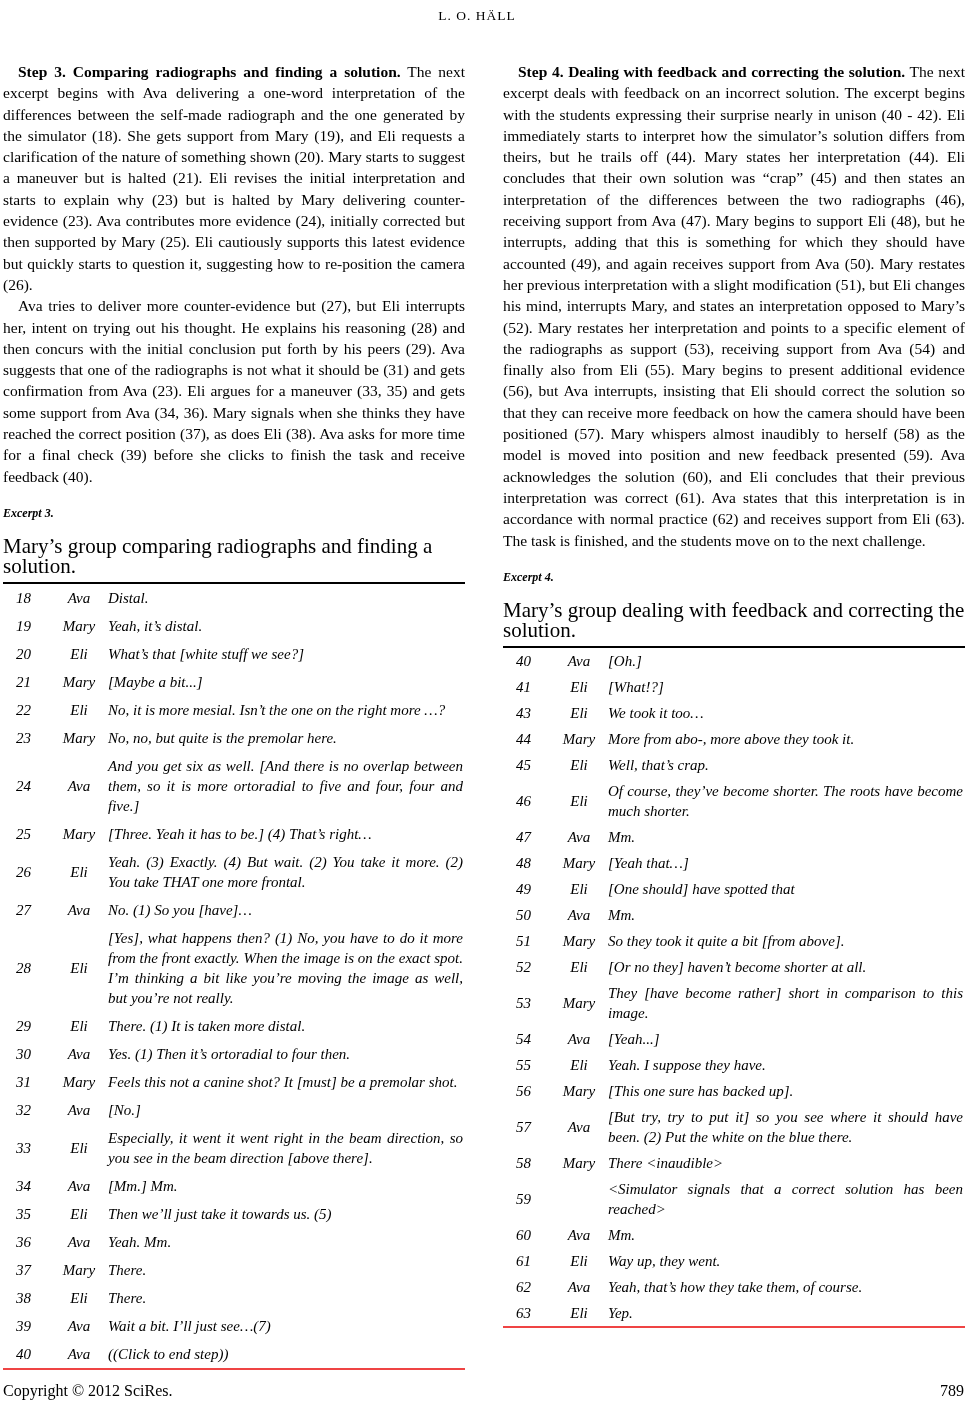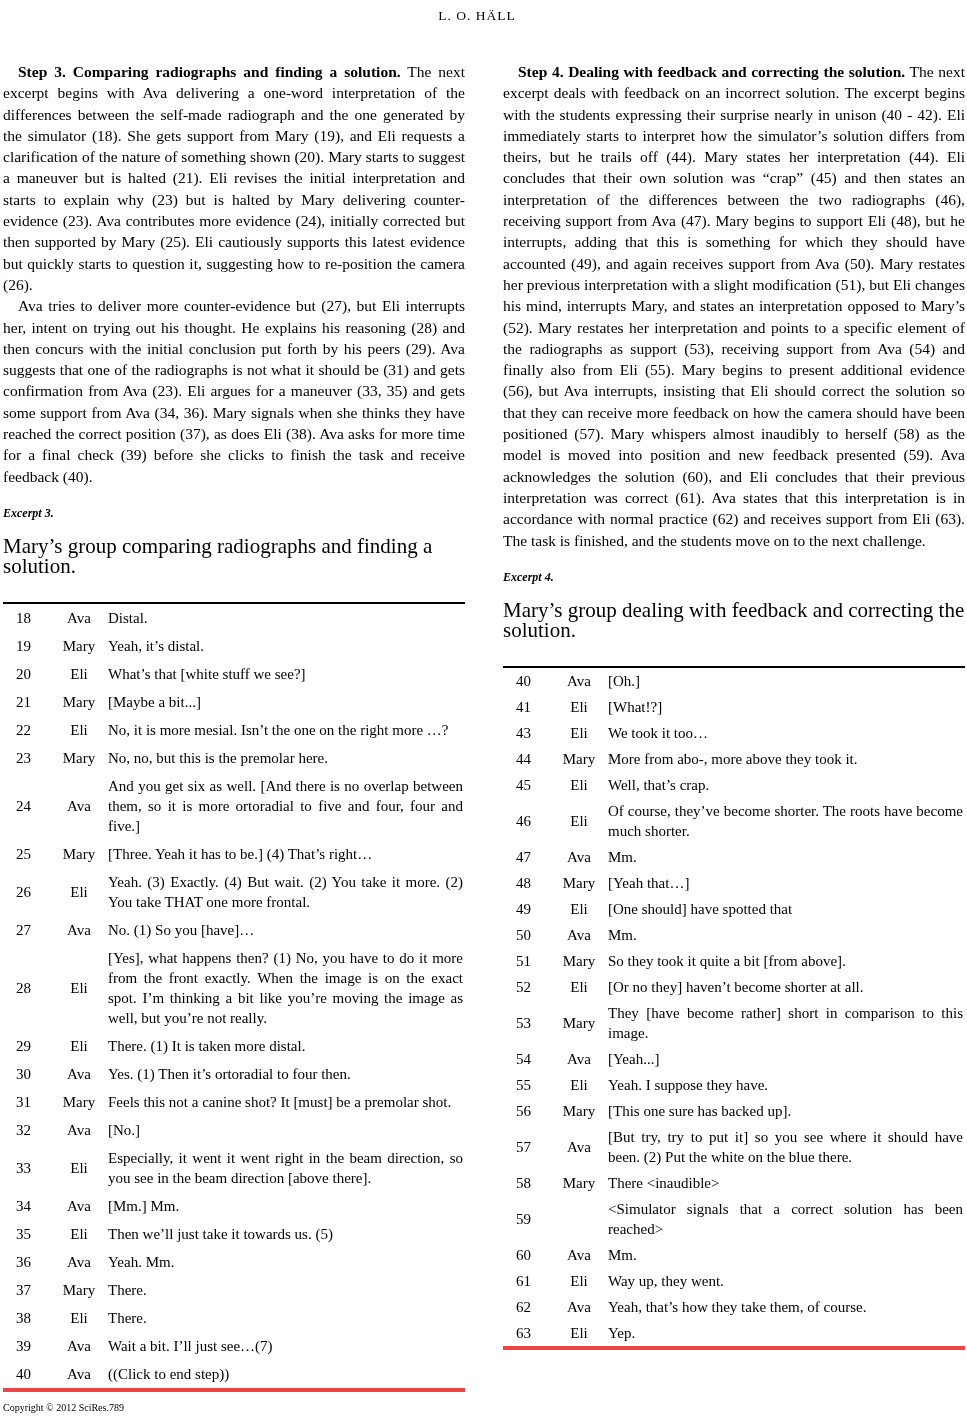--- a/index.html
+++ b/index.html
@@ -39,39 +39,41 @@
     font-style: italic;
   }
   .excerpt-caption {
     font-size: 21px;
     line-height: 20px;
     margin-top: 13px;
   }
   table.transcript {
     width: 100%;
     border-collapse: collapse;
-    margin-top: 26px;
+    margin-top: 6px;
     border-top: 2px solid #000;
-    border-bottom: 4px solid #ef4444;
+    border-bottom: 2px solid #ef4444;
+    font-style: italic;
   }
   table.transcript td {
     vertical-align: middle;
     font-size: 15px;
     line-height: 20px;
   }
   table.t-loose td { padding-top: 4px; padding-bottom: 4px; }
   table.t-tight td { padding-top: 3px; padding-bottom: 3px; }
   td.num { width: 34px; padding-left: 13px; white-space: nowrap; }
   td.spk { width: 54px; text-align: center; white-space: nowrap; }
   td.txt { text-align: justify; padding-right: 2px; }
   .footer {
     position: absolute;
-    left: 3px; right: 3px; bottom: 4px;
+    left: 3px; right: 3px; bottom: 17px;
     display: flex;
-    font-size: 10px;
+    justify-content: space-between;
+    font-size: 16px;
   }
 </style>
 </head>
 <body>
 
 <div class="page">
 
   <div class="running-head">L. O. HÄLL</div>
 
   <div class="cols">
@@ -112,21 +114,21 @@
 
             <tr>
               <td class="num">22</td>
               <td class="spk">Eli</td>
               <td class="txt">No, it is more mesial. Isn’t the one on the right more …?</td>
             </tr>
 
             <tr>
               <td class="num">23</td>
               <td class="spk">Mary</td>
-              <td class="txt">No, no, but this is the premolar here.</td>
+              <td class="txt">No, no, but quite is the premolar here.</td>
             </tr>
 
             <tr>
               <td class="num">24</td>
               <td class="spk">Ava</td>
               <td class="txt">And you get six as well. [And there is no overlap between them, so it is more ortoradial to five and four, four and five.]</td>
             </tr>
 
             <tr>
               <td class="num">25</td>

